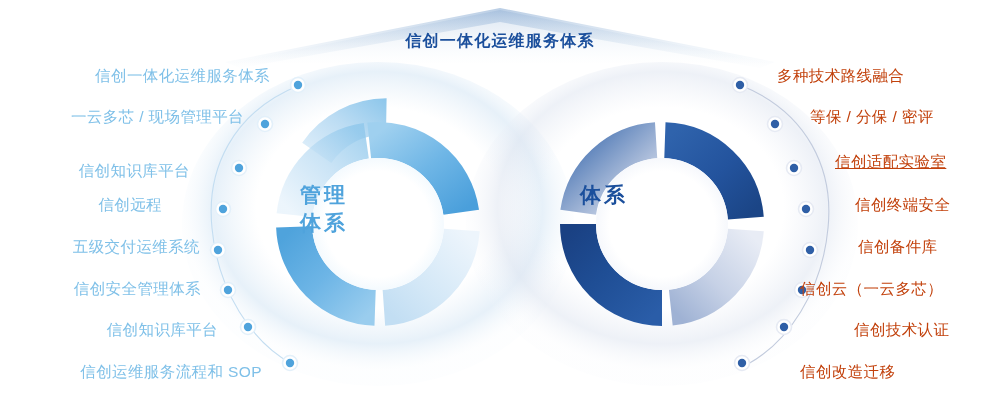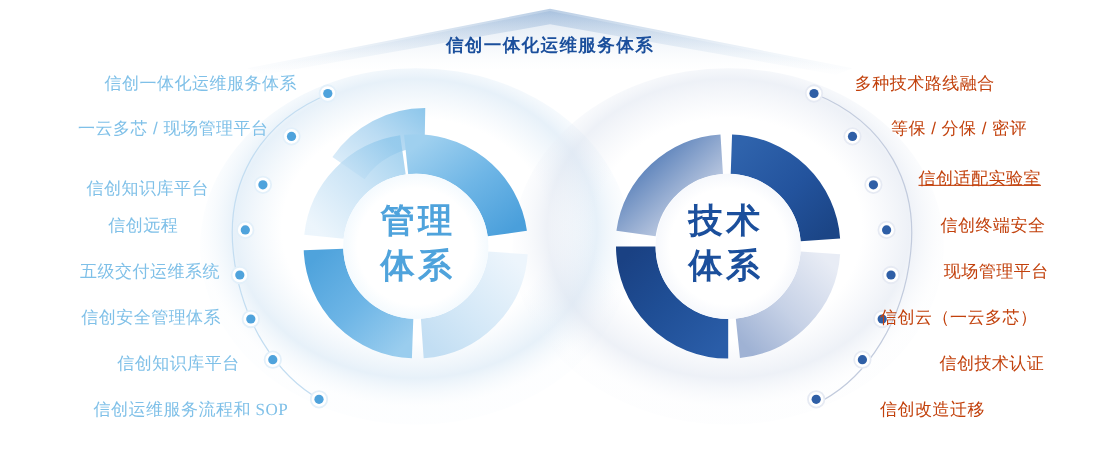--- a/index.html
+++ b/index.html
@@ -38,23 +38,23 @@
     letter-spacing: 1.2px;
     color: #1B4F9C;
     white-space: nowrap;
     z-index: 6;
   }
 
   
   .ring-caption {
     position: absolute;
     z-index: 6;
-    text-align: center;
+    text-align: left;
     font-weight: bold;
-    font-size: 31px;
+    font-size: 21px;
     line-height: 1.32;
     letter-spacing: 3px;
     white-space: nowrap;
   }
   .ring-caption .cap-line { display: block; }
   #caption-left {
     left: 300px;
     top: 181px;
     width: 160px;
     color: #4FA3DC;
@@ -263,37 +263,36 @@
   </svg>
 
   <div class="banner-title">信创一体化运维服务体系</div>
 
   <div class="ring-caption" id="caption-left">
     <span class="cap-line">管理</span>
     <span class="cap-line">体系</span>
   </div>
 
   <div class="ring-caption" id="caption-right">
-    <span class="cap-line">技术</span>
     <span class="cap-line">体系</span>
   </div>
 
   <div id="labels-left">
       <div class="label label-left" style="top: 66px; left: 0px; width: 270px; padding-right: 0px;">信创一体化运维服务体系</div>
       <div class="label label-left" style="top: 107px; left: 0px; width: 244px; padding-right: 0px;">一云多芯 / 现场管理平台</div>
       <div class="label label-left" style="top: 161px; left: 0px; width: 190px; padding-right: 0px;">信创知识库平台</div>
       <div class="label label-left" style="top: 195px; left: 0px; width: 162px; padding-right: 0px;">信创远程</div>
       <div class="label label-left" style="top: 237px; left: 0px; width: 200px; padding-right: 0px;">五级交付运维系统</div>
       <div class="label label-left" style="top: 279px; left: 0px; width: 201px; padding-right: 0px;">信创安全管理体系</div>
       <div class="label label-left" style="top: 320px; left: 0px; width: 218px; padding-right: 0px;">信创知识库平台</div>
-      <div class="label label-left" style="top: 362px; left: 0px; width: 262px; padding-right: 0px; font-family: Liberation Serif, serif;">信创运维服务流程和 SOP</div>
+      <div class="label label-left" style="top: 362px; left: 0px; width: 262px; padding-right: 0px;">信创运维服务流程和 SOP</div>
     </div>
   <div id="labels-right">
       <div class="label label-right" style="top: 66px; left: 777px; width: 223px;">多种技术路线融合</div>
       <div class="label label-right" style="top: 107px; left: 810px; width: 190px;">等保 / 分保 / 密评</div>
       <div class="label label-right" style="top: 152px; left: 835px; width: 165px; text-decoration: underline;">信创适配实验室</div>
       <div class="label label-right" style="top: 195px; left: 855px; width: 145px;">信创终端安全</div>
-      <div class="label label-right" style="top: 237px; left: 858px; width: 142px;">现场管理平台</div>
+      <div class="label label-right" style="top: 237px; left: 858px; width: 142px;">信创备件库</div>
       <div class="label label-right" style="top: 279px; left: 800px; width: 164px;">信创云（一云多芯）</div>
       <div class="label label-right" style="top: 320px; left: 821px; width: 179px; margin-left: 33px;">信创技术认证</div>
       <div class="label label-right" style="top: 362px; left: 800px; width: 224px;">信创改造迁移</div>
     </div>
 </div>
 
 </body></html>

